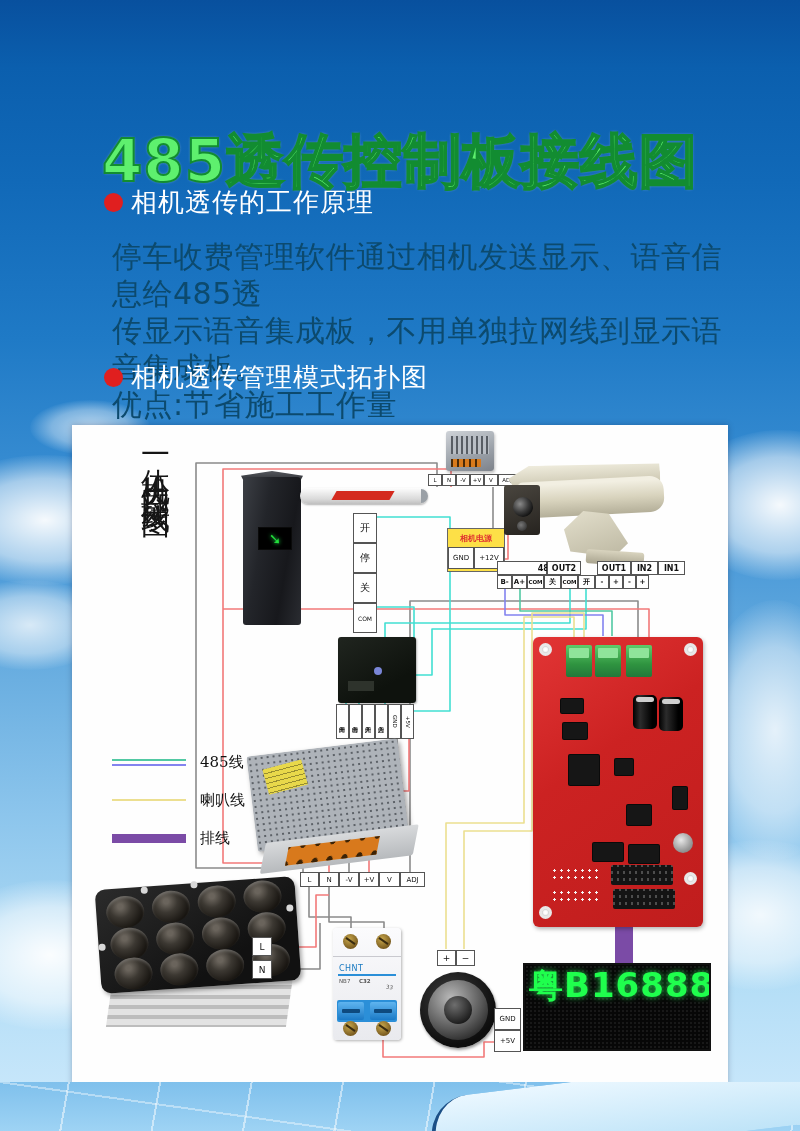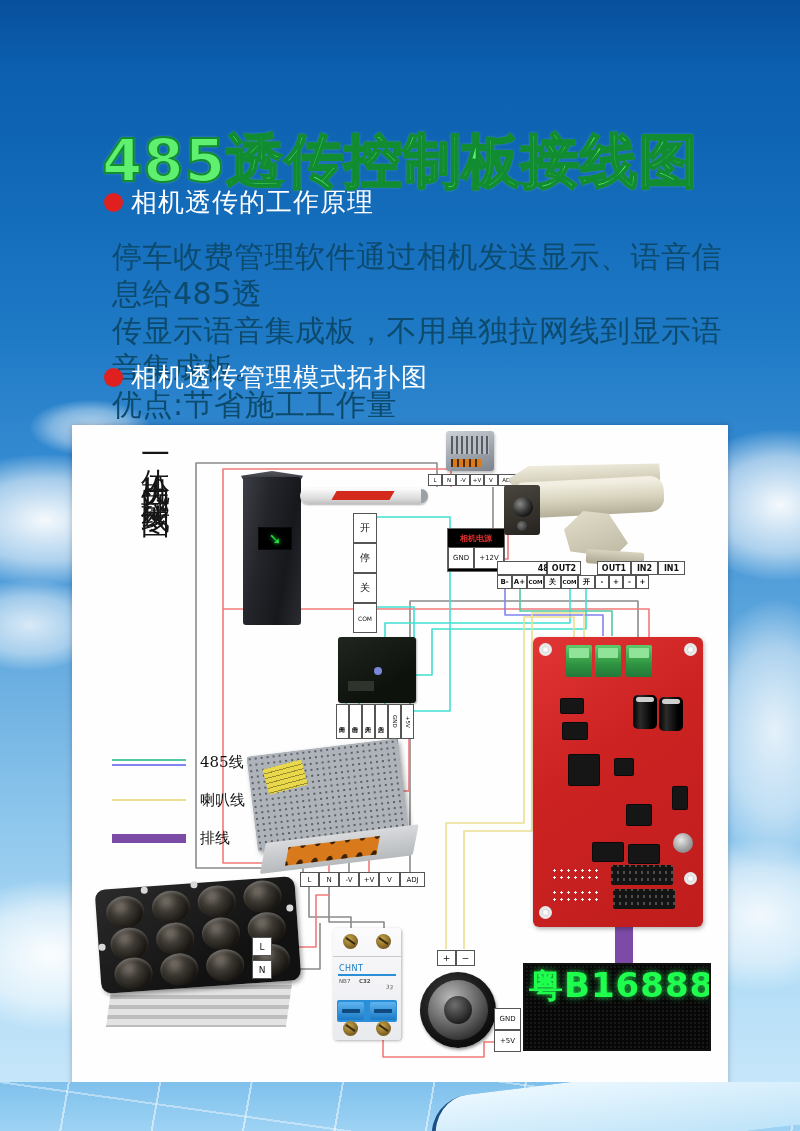--- a/index.html
+++ b/index.html
@@ -61,21 +61,21 @@
   .psu-small{position:absolute;left:374px;top:6px;width:48px;height:40px;border-radius:3px;
     background:linear-gradient(160deg,#cfd3d8,#9aa0a8 60%,#7d828a);box-shadow:1px 2px 3px rgba(0,0,0,.25);}
   .psu-small .vents{position:absolute;left:5px;top:5px;right:5px;height:18px;
     background:repeating-linear-gradient(90deg,#585d64 0 2px,#b9bec5 2px 5px);}
   .psu-small .orange{position:absolute;left:5px;bottom:4px;width:30px;height:8px;background:#d97a1c;
     background-image:repeating-linear-gradient(90deg,#4a2a08 0 2px,#d97a1c 2px 6px);}
   .row-psu{position:absolute;display:flex;}
   .row-psu .tcell{height:13px;font-size:6px;}
   .row-psu.small .tcell{height:12px;font-size:5.5px;}
   
-  .campower{position:absolute;left:375px;top:103px;width:58px;height:44px;box-sizing:border-box;border:1px solid #666;background:#000000;}
+  .campower{position:absolute;left:375px;top:103px;width:58px;height:44px;box-sizing:border-box;border:1px solid #666;background:#fde047;}
   .campower .cp-title{height:18px;display:flex;align-items:center;justify-content:center;color:#e03030;font-size:8px;font-weight:bold;}
   .campower .cp-cells{display:flex;}
   .campower .tcell{height:22px;font-size:7px;}
   
   .camera{position:absolute;left:430px;top:34px;width:166px;height:118px;}
   .cam-hood{position:absolute;left:6px;top:4px;width:152px;height:22px;transform:rotate(-3deg);
     background:linear-gradient(180deg,#efecdd,#cdc8b2);clip-path:polygon(0 55%,14% 0,100% 20%,100% 100%,4% 100%);}
   .cam-body{position:absolute;left:16px;top:20px;width:146px;height:36px;transform:rotate(-3deg);border-radius:5px 14px 14px 5px;
     background:linear-gradient(180deg,#f2efe2 10%,#d8d3bd 55%,#b4af99);}
   .cam-front{position:absolute;left:2px;top:26px;width:36px;height:50px;background:linear-gradient(160deg,#4a463f,#26231f);border-radius:3px;}

